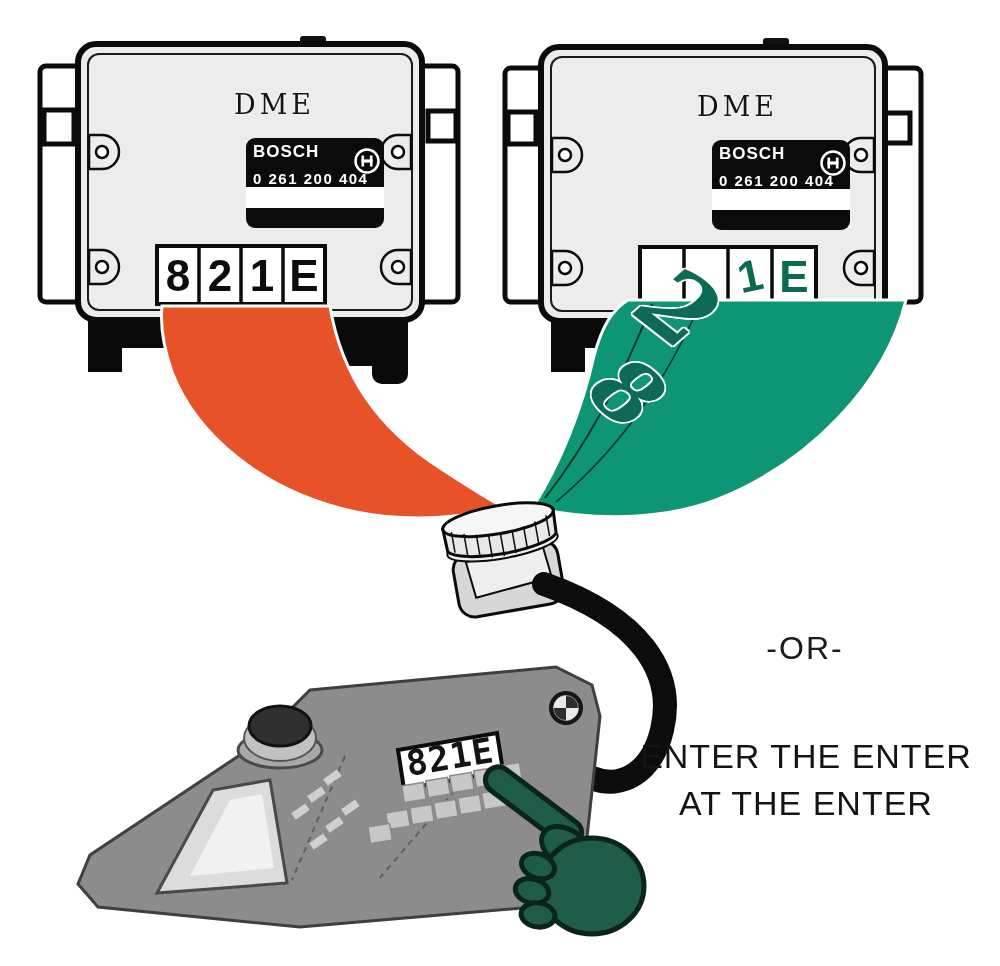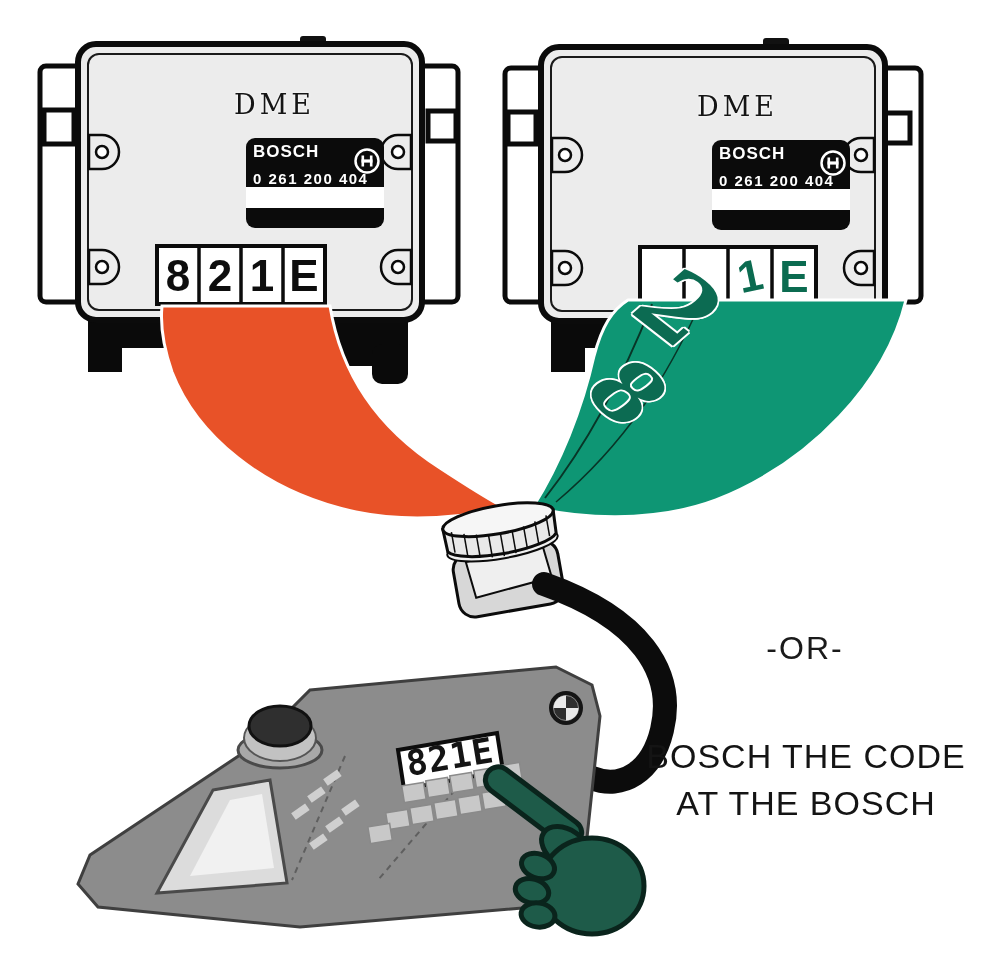--- a/index.html
+++ b/index.html
@@ -221,17 +221,17 @@
   <div class="txt code-digit green" style="left:728px;top:249px;width:44px;transform:rotate(-12deg);">1</div>
   <div class="txt code-digit green" style="left:772px;top:250px;width:44px;">E</div>
 
   <div class="txt slide-digit" style="left:598px;top:342px;font-size:86px;transform:rotate(42deg);">8</div>
   <div class="txt slide-digit" style="left:646px;top:252px;font-size:96px;transform:rotate(38deg);">2</div>
 
   <div class="txt display-code" style="left:398px;top:737px;">821E</div>
 
   <div class="txt or-label" style="left:725px;top:618px;margin-top:12px;">-OR-</div>
   <div class="txt instruction" style="left:634px;top:733px;">
-    <span>BOSCH THE CODE</span><br>
-    <span>AT THE BOSCH</span>
+    <span>ENTER THE ENTER</span><br>
+    <span>AT THE ENTER</span>
   </div>
 
 </div>
 
 </body></html>

